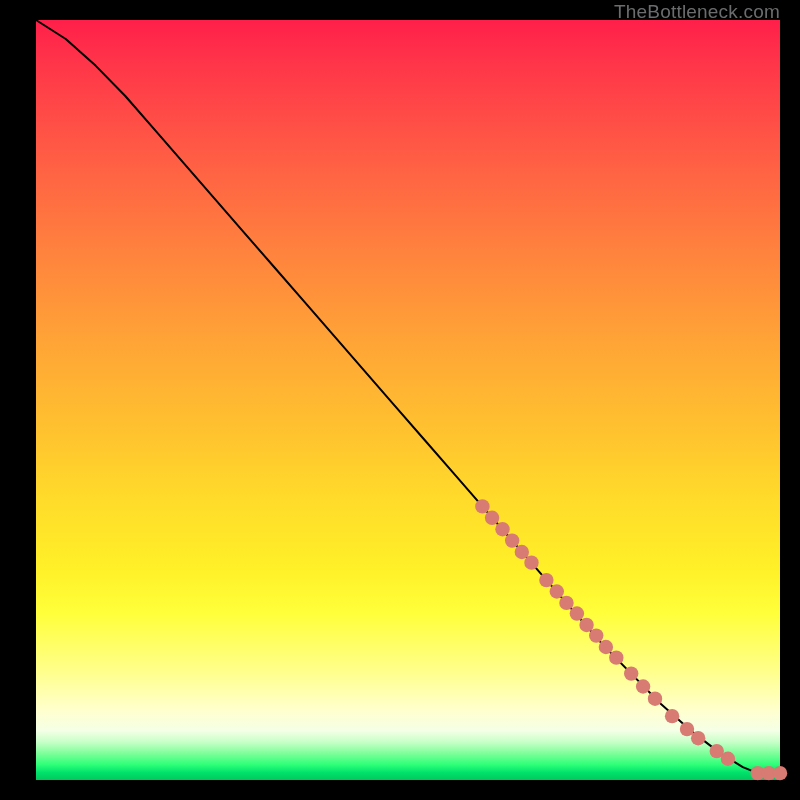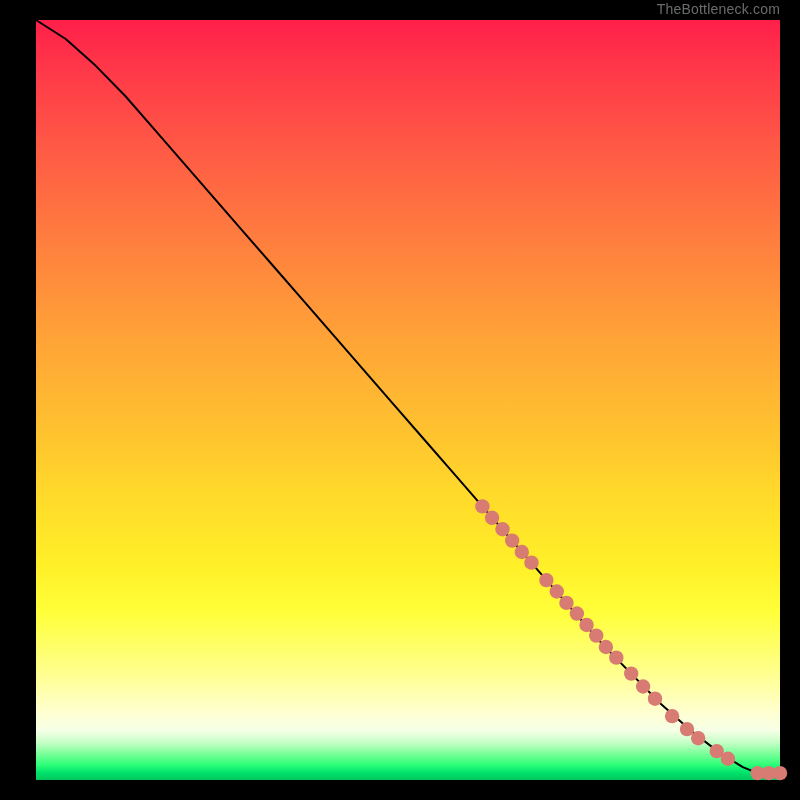--- a/index.html
+++ b/index.html
@@ -42,21 +42,21 @@
       #2dff78 98%,
       #00e36b 99%,
       #00c85d 100%
     );
   }
   .watermark {
     position: absolute;
     top: 1px;
     right: 20px;
     color: #6a6c6e;
-    font-size: 14px;
+    font-size: 19px;
     letter-spacing: 0.2px;
     font-weight: 400;
     user-select: none;
     white-space: nowrap;
   }
   svg.curve {
     position: absolute;
     left: 0;
     top: 0;
     width: 744px;

